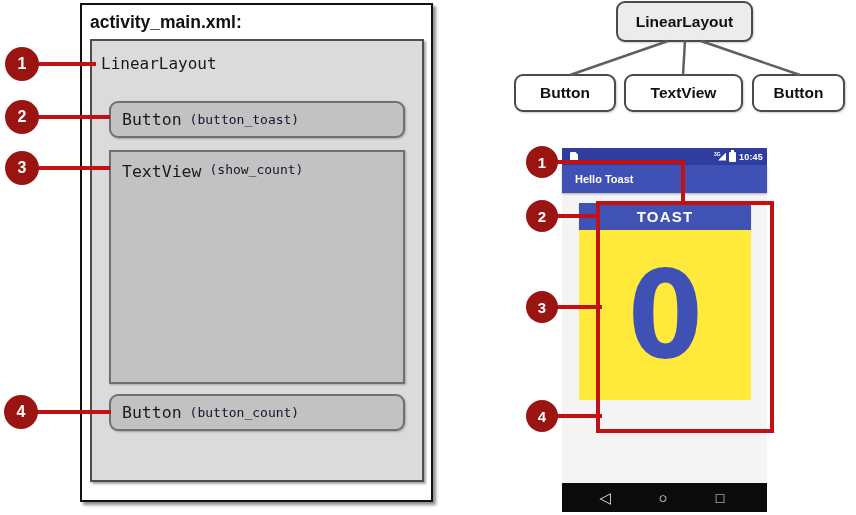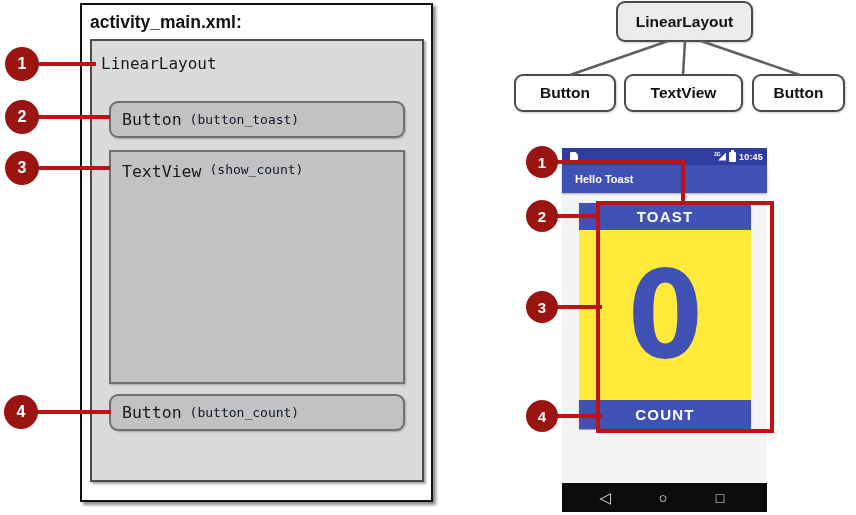--- a/index.html
+++ b/index.html
@@ -164,23 +164,20 @@
     </div>
 
     <div class="phone-btn toast-btn">
       <span>TOAST</span>
     </div>
 
     <div class="count-view">
       <span>0</span>
     </div>
 
-    <div class="phone-btn count-btn">
-      <span>COUNT</span>
-    </div>
 
     <div class="nav-bar">
       <div class="nav-icon nav-back">
           <span>◁</span>
         </div>
       <div class="nav-icon nav-home">
           <span>○</span>
         </div>
       <div class="nav-icon nav-recents">
           <span>□</span>

